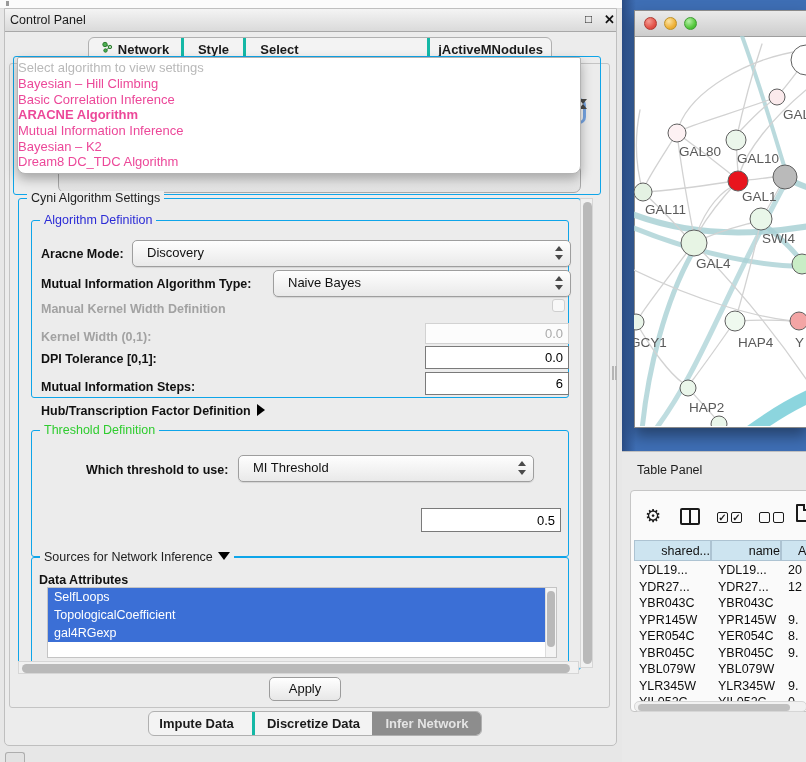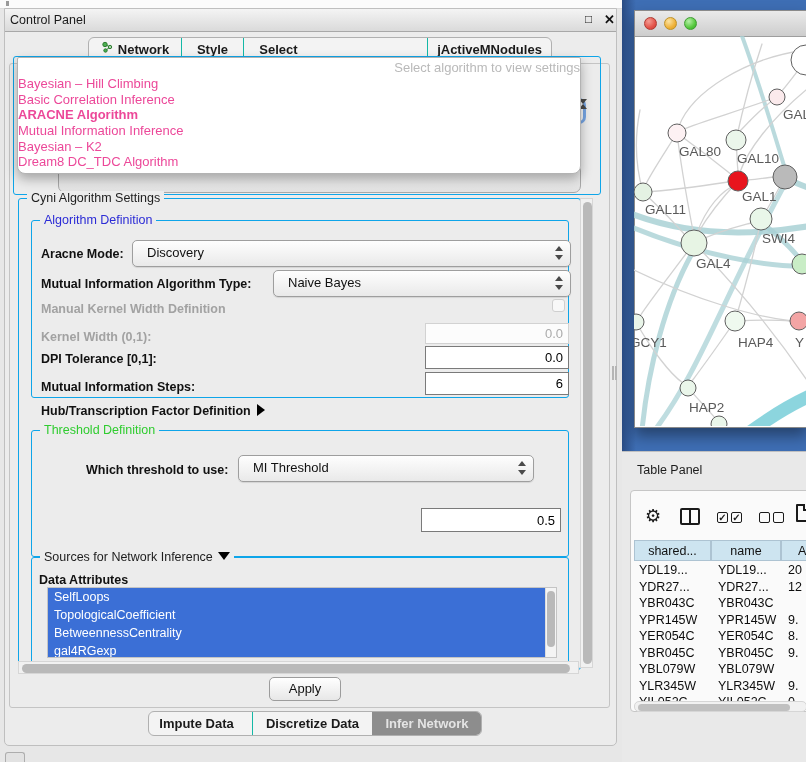--- a/index.html
+++ b/index.html
@@ -17,26 +17,26 @@
   .combo{position:absolute;border:1px solid #9e9e9e;border-radius:5px;background:linear-gradient(#fefefe,#e9e9e9);box-shadow:0 1px 1px rgba(0,0,0,.10)}
   .combo .cval{position:absolute;left:14px;top:4px;font-size:13px;color:#111;white-space:nowrap}
   .combo .arr{position:absolute;right:7px;top:5px;width:8px;height:14px}
   .arr:before,.arr:after{content:"";position:absolute;left:0;border-left:4px solid transparent;border-right:4px solid transparent}
   .arr:before{top:0;border-bottom:5px solid #4a4a4a}
   .arr:after{bottom:0;border-top:5px solid #4a4a4a}
   .inp{position:absolute;background:#fff;border:1px solid #7a7a7a;font:13px "Liberation Sans",sans-serif;text-align:right;padding:0 5px 0 0;box-sizing:border-box;color:#000}
   .inp.dis{border-color:#d2d2d2;background:#fcfcfc;color:#ababab}
   .tabgroup{position:absolute;display:flex;border:1px solid #b0b0b0;border-radius:6px;overflow:hidden;background:#f3f3f3}
   .tab{height:23px;line-height:23px;font-size:13px;font-weight:bold;color:#1a1a1a;text-align:center;box-sizing:border-box;white-space:nowrap;display:flex;align-items:center;justify-content:center;gap:4px}
-  .tab+.tab{border-left:1px solid #14b8a6}
+  .tab+.tab{border-left:3px solid #14b8a6}
   .tab.sel{background:#8d8d8d;color:#e4e4e4;border-left:1px solid #8d8d8d}
   .ddopt{height:15.7px;line-height:15.7px;font-size:13px;color:#ec4899;white-space:nowrap}
   .ddopt.bold{font-weight:bold}
   .attr{height:18px;line-height:18px;background:#3b6fd6;color:#fff;font-size:12.5px;padding-left:6px;white-space:nowrap}
-  .hcell{position:absolute;top:0;height:21px;line-height:21px;background:#cde4f0;border:1px solid #adc3d2;box-sizing:border-box;font-size:12.5px;color:#111;text-align:center;white-space:nowrap}
+  .hcell{position:absolute;top:0;height:21px;line-height:21px;background:#cde4f0;border:1px solid #adc3d2;box-sizing:border-box;font-size:12.5px;color:#111;text-align:right;white-space:nowrap}
   .trow{position:relative;height:16.5px;font-size:12.5px;color:#0d0d0d}
   .trow span{position:absolute;white-space:nowrap;top:0;line-height:16.5px}
   .sbtrack{position:absolute;background:#f1f1f1;border:1px solid #d6d6d6;box-sizing:border-box}
   .sbthumb{position:absolute;background:#b9b9b9;border-radius:6px}
   .light{position:absolute;width:13px;height:13px;border-radius:50%;top:6px}
   .cbx{position:absolute;width:11px;height:11px;border:1.6px solid #1a1a1a;border-radius:2px;box-sizing:border-box;font-size:10px;line-height:9px;text-align:center;color:#1a1a1a;font-weight:bold}
 </style>
 </head>
 <body>
 
@@ -130,21 +130,20 @@
       <span>Sources for Network Inference</span><span class="tri-down"></span>
     </span>
   </div>
   <span class="lbl" style="left:34px;top:564px">Data Attributes</span>
   <div class="abs" id="attr-list" style="left:42px;top:578px;width:510px;height:71px;background:#fff;border:1px solid #c4c4c4;box-sizing:border-box;overflow:hidden">
     <div class="sbtrack" style="right:0;top:0;width:11px;height:69px;background:#f4f4f4;border:none;border-left:1px solid #ddd">
       <div class="sbthumb" style="left:1px;top:3px;width:8px;height:56px"></div>
     </div>
   <div class="attr" style="width: 497px;">SelfLoops</div>
       <div class="attr" style="width: 497px;">TopologicalCoefficient</div>
-      <div class="attr" style="width: 497px;">BetweennessCentrality</div>
       <div class="attr" style="width: 497px;">gal4RGexp</div>
     </div>
 
   <div class="sbtrack" style="left:575px;top:189px;width:13px;height:470px">
     <div class="sbthumb" style="left:2px;top:3px;width:9px;height:462px"></div>
   </div>
 
   <div class="sbtrack" style="left:13px;top:652px;width:561px;height:13px">
     <div class="sbthumb" style="left:3px;top:2px;width:548px;height:9px"></div>
   </div>
@@ -320,20 +319,20 @@
         <span style="left: 154px;">0.</span>
       </div>
     </div>
 
   <div class="sbtrack" style="left:3px;top:210px;width:173px;height:11px;border-radius:5px">
     <div class="sbthumb" style="left:3px;top:2px;width:152px;height:7px;background:#c0c0c0"></div>
   </div>
 </div>
 
 <div class="abs" id="algo-popup" style="left: 17px; top: 57px; width: 562px; height: 115px; background: rgb(255, 255, 255); border: 1px solid rgb(179, 179, 179); border-radius: 2px 2px 8px 8px; box-shadow: rgba(0, 0, 0, 0.3) 0px 5px 12px; z-index: 50; overflow: hidden;">
-    <div style="height: 16px; line-height: 16px; text-align: right; color: rgb(185, 185, 185); font-size: 13px; margin-top: 2px;">Select algorithm to view settings</div>
+    <div style="height: 16px; line-height: 16px; text-align: left; color: rgb(185, 185, 185); font-size: 13px; margin-top: 2px;">Select algorithm to view settings</div>
     <div class="ddopt">Bayesian – Hill Climbing</div>
     <div class="ddopt">Basic Correlation Inference</div>
     <div class="ddopt bold">ARACNE Algorithm</div>
     <div class="ddopt">Mutual Information Inference</div>
     <div class="ddopt">Bayesian – K2</div>
     <div class="ddopt">Dream8 DC_TDC Algorithm</div>
   </div>
 
 </body></html>

